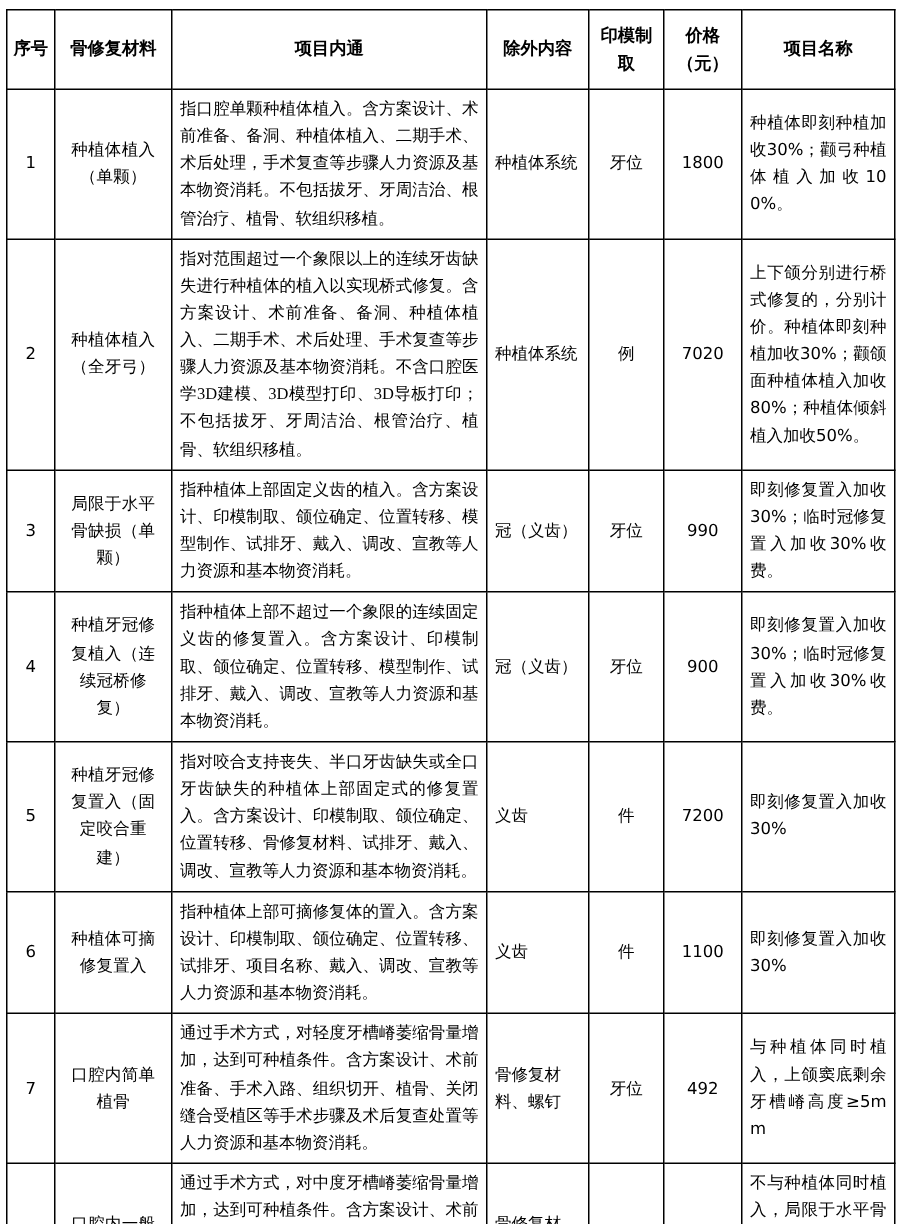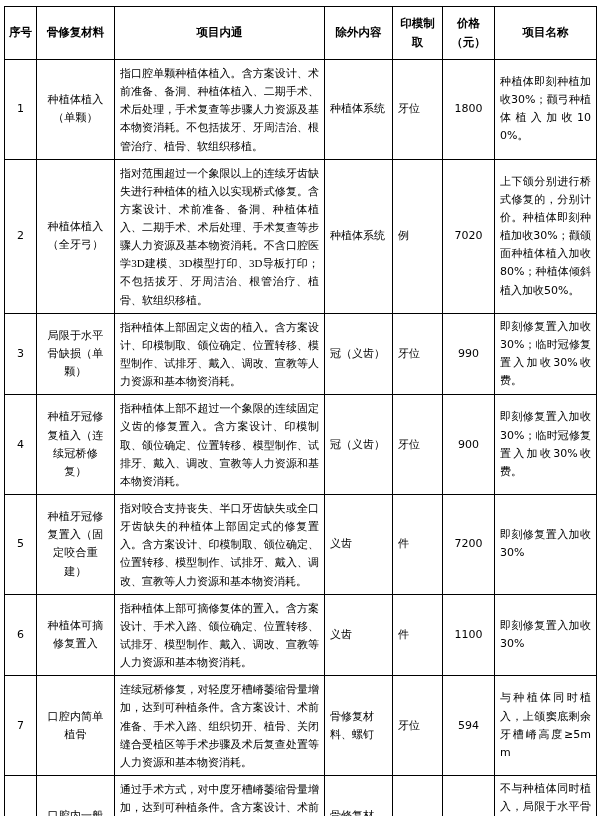--- a/index.html
+++ b/index.html
@@ -61,21 +61,21 @@
     text-align: justify;
     text-justify: inter-ideograph;
     font-size: 11px;
     font-family: Liberation Serif, serif;
   }
   td.exclude {
     text-align: left;
     font-size: 11px;
   }
   td.unit {
-    text-align: left;
+    text-align: center;
     font-size: 11px;
   }
   td.price {
     text-align: center;
     font-size: 11.5px;
     margin-top: 28px;
   }
   td.note {
     text-align: justify;
     text-justify: inter-ideograph;
@@ -146,42 +146,42 @@
         <td class="name">种植牙冠修复植入（连续冠桥修复）</td>
         <td class="content">指种植体上部不超过一个象限的连续固定义齿的修复置入。含方案设计、印模制取、颌位确定、位置转移、模型制作、试排牙、戴入、调改、宣教等人力资源和基本物资消耗。</td>
         <td class="exclude">冠（义齿）</td>
         <td class="unit">牙位</td>
         <td class="price">900</td>
         <td class="note">即刻修复置入加收30%；临时冠修复置入加收30%收费。</td>
       </tr>
       <tr>
         <td class="idx">5</td>
         <td class="name">种植牙冠修复置入（固定咬合重建）</td>
-        <td class="content">指对咬合支持丧失、半口牙齿缺失或全口牙齿缺失的种植体上部固定式的修复置入。含方案设计、印模制取、颌位确定、位置转移、模型制作、试排牙、戴入、调改、宣教等人力资源和基本物资消耗。</td>
+        <td class="content">指对咬合支持丧失、半口牙齿缺失或全口牙齿缺失的种植体上部固定式的修复置入。含方案设计、印模制取、颌位确定、位置转移、骨修复材料、试排牙、戴入、调改、宣教等人力资源和基本物资消耗。</td>
         <td class="exclude">义齿</td>
         <td class="unit">件</td>
         <td class="price">7200</td>
         <td class="note">即刻修复置入加收30%</td>
       </tr>
       <tr>
         <td class="idx">6</td>
         <td class="name">种植体可摘修复置入</td>
-        <td class="content">指种植体上部可摘修复体的置入。含方案设计、手术入路、颌位确定、位置转移、试排牙、模型制作、戴入、调改、宣教等人力资源和基本物资消耗。</td>
+        <td class="content">指种植体上部可摘修复体的置入。含方案设计、印模制取、颌位确定、位置转移、试排牙、项目名称、戴入、调改、宣教等人力资源和基本物资消耗。</td>
         <td class="exclude">义齿</td>
         <td class="unit">件</td>
         <td class="price">1100</td>
         <td class="note">即刻修复置入加收30%</td>
       </tr>
       <tr>
         <td class="idx">7</td>
         <td class="name">口腔内简单植骨</td>
-        <td class="content">连续冠桥修复，对轻度牙槽嵴萎缩骨量增加，达到可种植条件。含方案设计、术前准备、手术入路、组织切开、植骨、关闭缝合受植区等手术步骤及术后复查处置等人力资源和基本物资消耗。</td>
+        <td class="content">通过手术方式，对轻度牙槽嵴萎缩骨量增加，达到可种植条件。含方案设计、术前准备、手术入路、组织切开、植骨、关闭缝合受植区等手术步骤及术后复查处置等人力资源和基本物资消耗。</td>
         <td class="exclude">骨修复材料、螺钉</td>
         <td class="unit">牙位</td>
-        <td class="price">594</td>
+        <td class="price">492</td>
         <td class="note">与种植体同时植入，上颌窦底剩余牙槽嵴高度≥5mm</td>
       </tr>
       <tr>
         <td class="idx">8</td>
         <td class="name">口腔内一般植骨</td>
         <td class="content">通过手术方式，对中度牙槽嵴萎缩骨量增加，达到可种植条件。含方案设计、术前准备、手术入路、组织切开、骨挤压、植骨、关闭缝合受植区等手术步骤及术后复查处置等人力资源和基本物资消耗。</td>
         <td class="exclude">骨修复材料、螺钉</td>
         <td class="unit">牙位</td>
         <td class="price">1620</td>
         <td class="note">不与种植体同时植入，局限于水平骨缺损，上颌窦底剩余牙槽嵴高度＜5mm</td>

